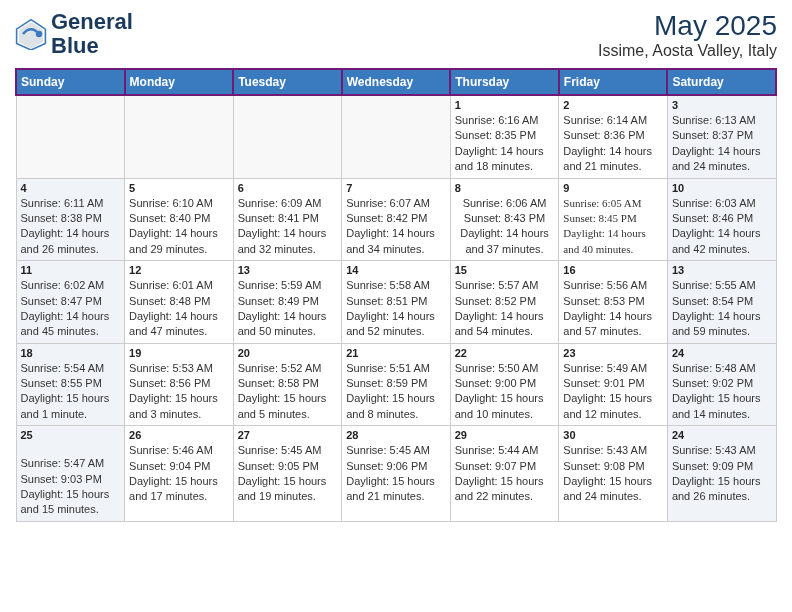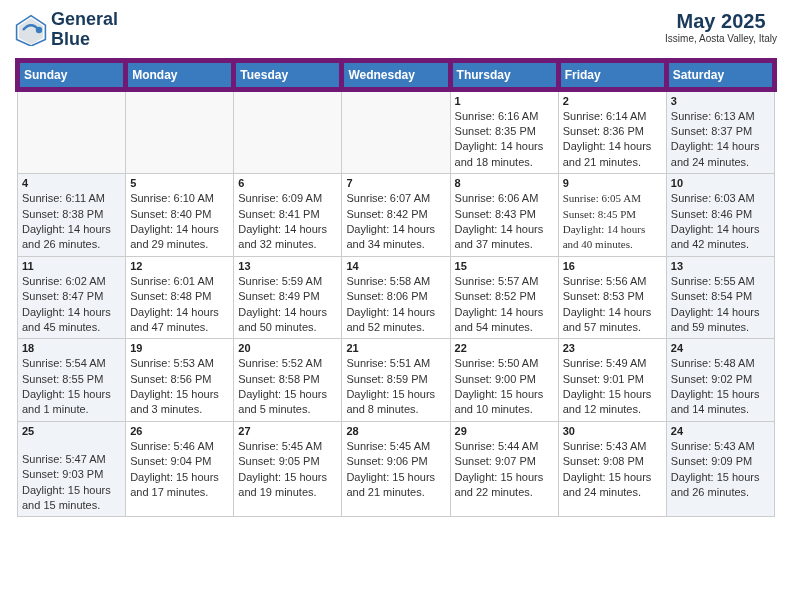--- a/index.html
+++ b/index.html
@@ -18,56 +18,55 @@
       display: flex;
       justify-content: space-between;
       align-items: flex-start;
       margin-bottom: 8px;
     }
     .logo {
       display: flex;
       align-items: center;
     }
     .logo-text {
-      font-size: 18px;
+      font-size: 22px;
       font-weight: bold;
       color: #1a3a5c;
       line-height: 1.1;
     }
     .logo-icon {
       width: 32px;
       height: 32px;
       margin-right: 4px;
     }
     .title-block {
       text-align: right;
     }
     .month-year {
-      font-size: 20px;
-      font-weight: bold;
+      font-size: 28px;
+      font-weight: normal;
       color: #1a3a5c;
-      text-align: center;
     }
     .location {
-      font-size: 10px;
+      font-size: 16px;
       color: #333;
     }
     table {
       width: 100%;
       border-collapse: collapse;
       table-layout: fixed;
     }
     th {
       background-color: #3a7abf;
       color: white;
       font-size: 12px;
       font-weight: bold;
       padding: 5px 4px;
       text-align: left;
-      border: 5px solid #701a75;
+      border: 2px solid #701a75;
     }
     td {
       vertical-align: top;
       border: 1px solid #ccc;
       padding: 3px 4px;
       font-size: 9.5px;
       height: 80px;
       color: #222;
       background: #fff;
     }
@@ -176,21 +175,21 @@
           </td>
           <td>
             <span class="day-num">7</span>
             <div class="day-info" style="white-space: pre-line;">Sunrise: 6:07 AM
 Sunset: 8:42 PM
 Daylight: 14 hours
 and 34 minutes.</div>
           </td>
           <td>
             <span class="day-num">8</span>
-            <div class="day-info" style="white-space: pre-line;">Sunrise: 6:06 AM
+            <div class="day-info" style="white-space: pre-line; text-align: center;">Sunrise: 6:06 AM
 Sunset: 8:43 PM
 Daylight: 14 hours
 and 37 minutes.</div>
           </td>
           <td>
             <span class="day-num">9</span>
             <div class="day-info" style="white-space: pre-line; font-family: Liberation Serif, serif;">Sunrise: 6:05 AM
 Sunset: 8:45 PM
 Daylight: 14 hours
 and 40 minutes.</div>
@@ -221,21 +220,21 @@
           <td>
             <span class="day-num">13</span>
             <div class="day-info" style="white-space: pre-line;">Sunrise: 5:59 AM
 Sunset: 8:49 PM
 Daylight: 14 hours
 and 50 minutes.</div>
           </td>
           <td>
             <span class="day-num">14</span>
             <div class="day-info" style="white-space: pre-line;">Sunrise: 5:58 AM
-Sunset: 8:06 PM
+Sunset: 8:51 PM
 Daylight: 14 hours
 and 52 minutes.</div>
           </td>
           <td>
             <span class="day-num">15</span>
             <div class="day-info" style="white-space: pre-line;">Sunrise: 5:57 AM
 Sunset: 8:52 PM
 Daylight: 14 hours
 and 54 minutes.</div>
           </td>

